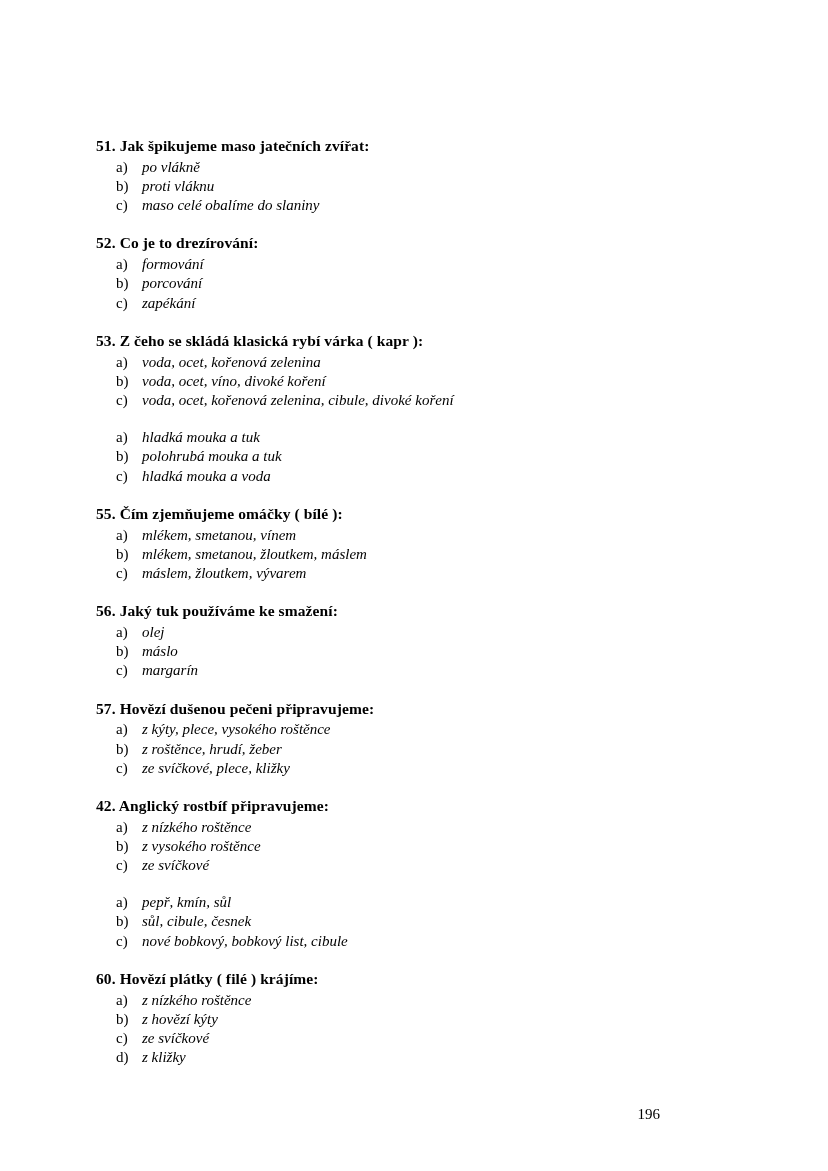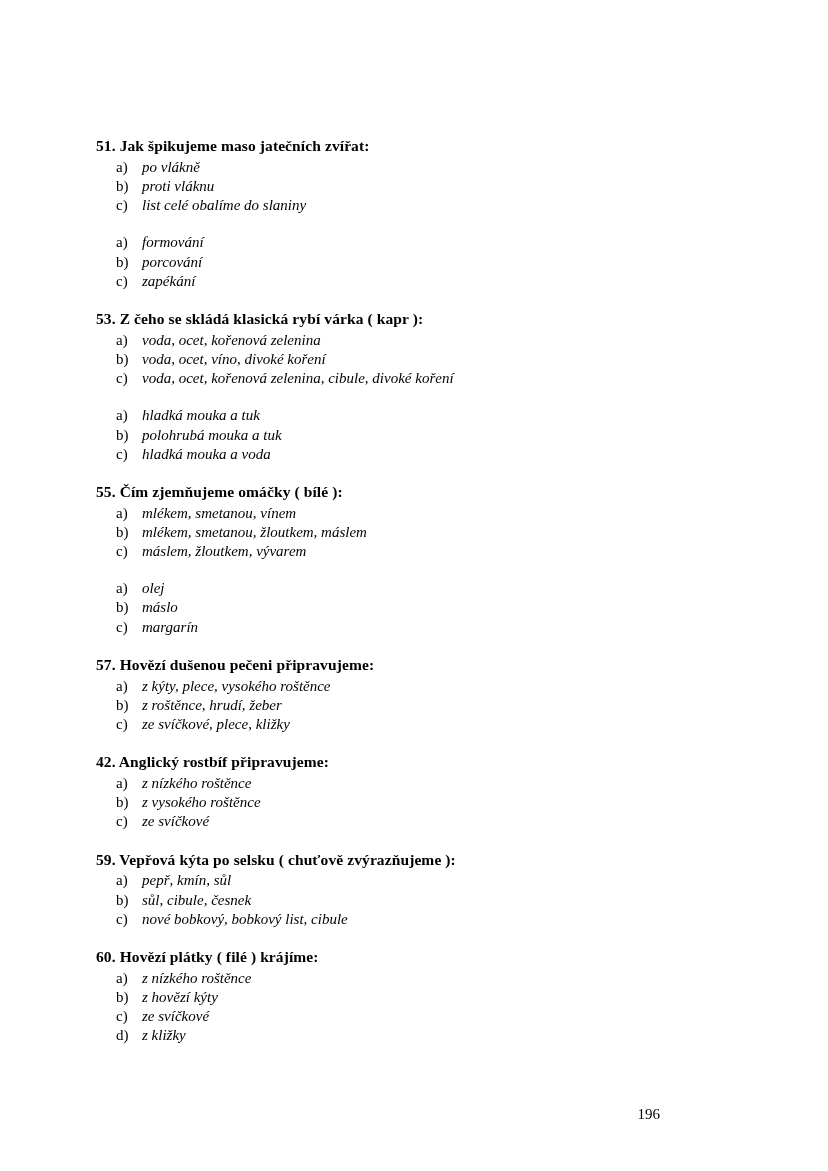--- a/index.html
+++ b/index.html
@@ -78,25 +78,26 @@
           <li class="answer-row">
             <span class="answer-label">a)</span>
             <span class="answer-text">po vlákně</span>
           </li>
           <li class="answer-row">
             <span class="answer-label">b)</span>
             <span class="answer-text">proti vláknu</span>
           </li>
           <li class="answer-row">
             <span class="answer-label">c)</span>
-            <span class="answer-text">list celé obalíme do slaniny</span>
-          </li>
-        </ul>
-      </div>
-      <div class="question-block">
+            <span class="answer-text">maso celé obalíme do slaniny</span>
+          </li>
+        </ul>
+      </div>
+      <div class="question-block">
+        <p class="question-title">52. Co je to drezírování:</p>
         <ul class="answers">
           <li class="answer-row">
             <span class="answer-label">a)</span>
             <span class="answer-text">formování</span>
           </li>
           <li class="answer-row">
             <span class="answer-label">b)</span>
             <span class="answer-text">porcování</span>
           </li>
           <li class="answer-row">
@@ -149,20 +150,21 @@
             <span class="answer-label">b)</span>
             <span class="answer-text">mlékem, smetanou, žloutkem, máslem</span>
           </li>
           <li class="answer-row">
             <span class="answer-label">c)</span>
             <span class="answer-text">máslem, žloutkem, vývarem</span>
           </li>
         </ul>
       </div>
       <div class="question-block">
+        <p class="question-title">56. Jaký tuk používáme ke smažení:</p>
         <ul class="answers">
           <li class="answer-row">
             <span class="answer-label">a)</span>
             <span class="answer-text">olej</span>
           </li>
           <li class="answer-row">
             <span class="answer-label">b)</span>
             <span class="answer-text">máslo</span>
           </li>
           <li class="answer-row">
@@ -199,21 +201,20 @@
             <span class="answer-label">b)</span>
             <span class="answer-text">z vysokého roštěnce</span>
           </li>
           <li class="answer-row">
             <span class="answer-label">c)</span>
             <span class="answer-text">ze svíčkové</span>
           </li>
         </ul>
       </div>
       <div class="question-block">
-        <p class="question-title">59. Vepřová kýta po selsku ( chuťově zvýrazňujeme ):</p>
         <ul class="answers">
           <li class="answer-row">
             <span class="answer-label">a)</span>
             <span class="answer-text">pepř, kmín, sůl</span>
           </li>
           <li class="answer-row">
             <span class="answer-label">b)</span>
             <span class="answer-text">sůl, cibule, česnek</span>
           </li>
           <li class="answer-row">

